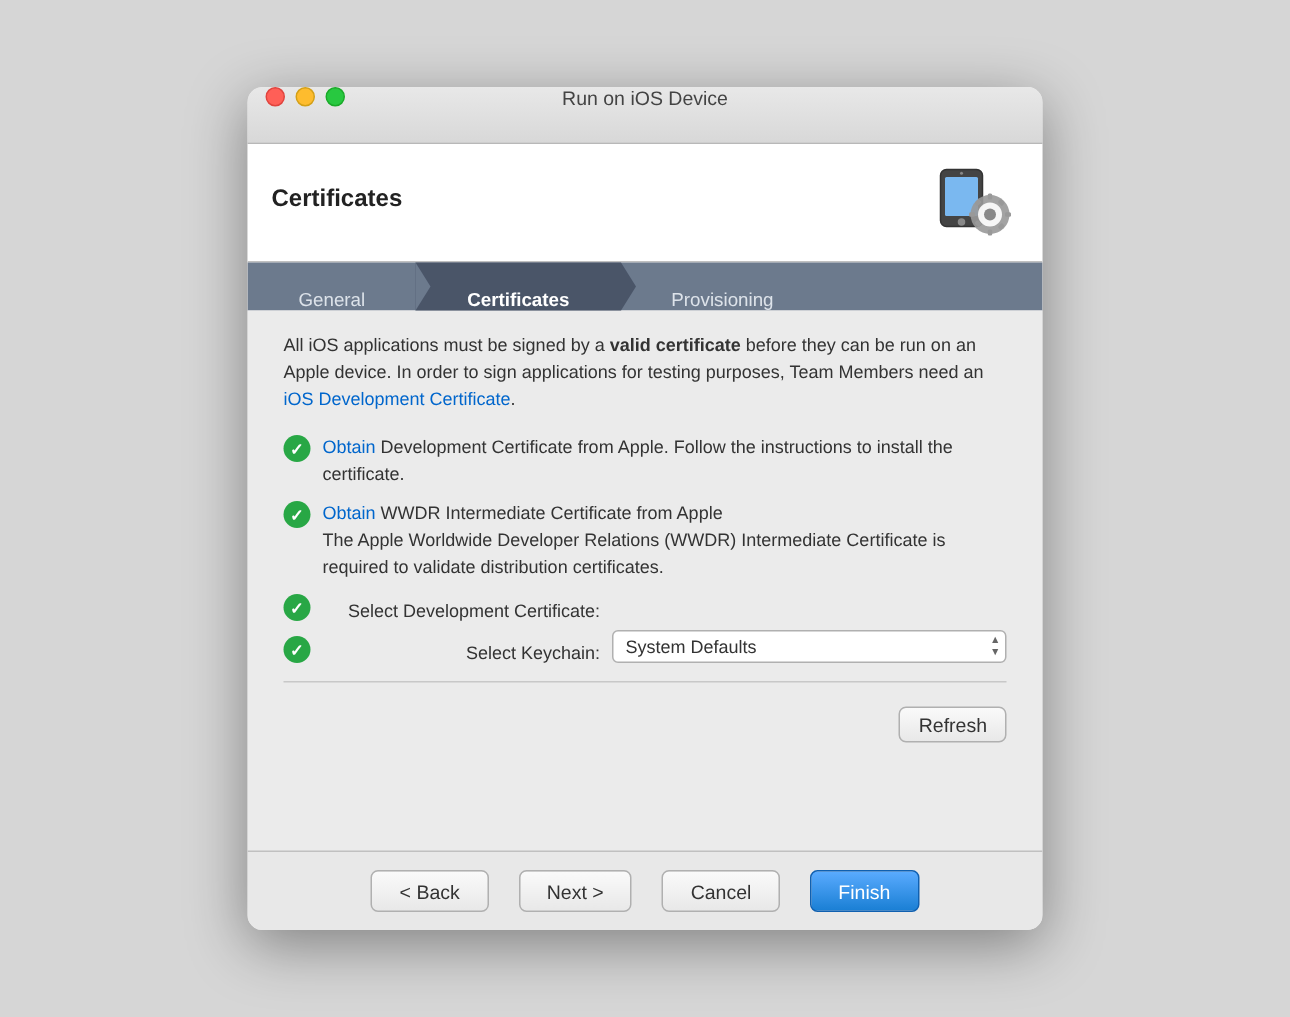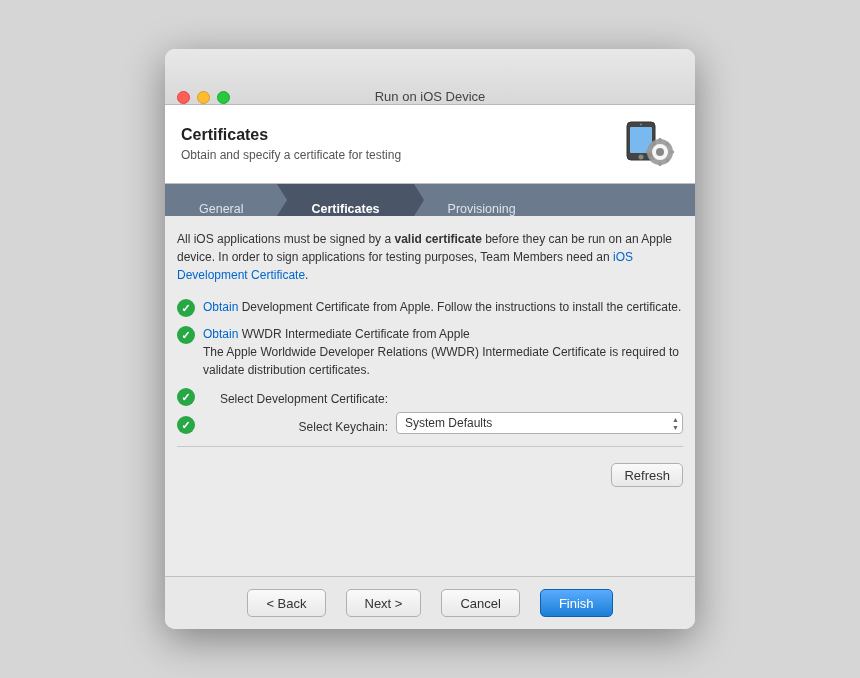--- a/index.html
+++ b/index.html
@@ -19,23 +19,23 @@
       width: 530px;
       background: #f0f0f0;
       border-radius: 10px;
       box-shadow: 0 10px 40px rgba(0,0,0,0.4);
       overflow: hidden;
     }
 
     
     .titlebar {
       background: linear-gradient(to bottom, #e8e8e8, #d8d8d8);
-      height: 56px;
-      display: flex;
-      align-items: flex-end;
+      height: 38px;
+      display: flex;
+      align-items: flex-start;
       padding: 0 12px;
       border-bottom: 1px solid #b8b8b8;
       position: relative;
     }
 
     .traffic-lights {
       display: flex;
       gap: 7px;
     }
 
@@ -136,21 +136,21 @@
       border-top: 16px solid transparent;
       border-bottom: 16px solid transparent;
       border-left: 10px solid #6c7a8d;
     }
 
     .tab:first-child::before { display: none; }
 
     
     .content {
       background: #ebebeb;
-      padding: 14px 12px;
+      padding: 14px 24px;
       min-height: 360px;
     }
 
     .intro-text {
       font-size: 12px;
       color: #333;
       line-height: 1.5;
       margin-bottom: 14px;
     }
 
@@ -304,21 +304,20 @@
       <div class="traffic-light close"></div>
       <div class="traffic-light minimize"></div>
       <div class="traffic-light maximize"></div>
     </div>
     <span class="titlebar-title">Run on iOS Device</span>
   </div>
 
   <div class="header-section">
     <div class="header-text">
       <h2>Certificates</h2>
-      <p>Obtain and specify a certificate for testing</p>
     </div>
     <div class="header-icon">
 
       <svg width="55" height="48" viewBox="0 0 55 48">
         <rect x="5" y="2" width="28" height="38" rx="4" ry="4" fill="#444" stroke="#333" stroke-width="1"></rect>
         <rect x="8" y="7" width="22" height="26" rx="1" fill="#7ab8f0"></rect>
         <circle cx="19" cy="37" r="2.5" fill="#888"></circle>
         <circle cx="19" cy="4.5" r="1" fill="#888"></circle>
 
         <circle cx="38" cy="32" r="13" fill="#999" opacity="0.9"></circle>

